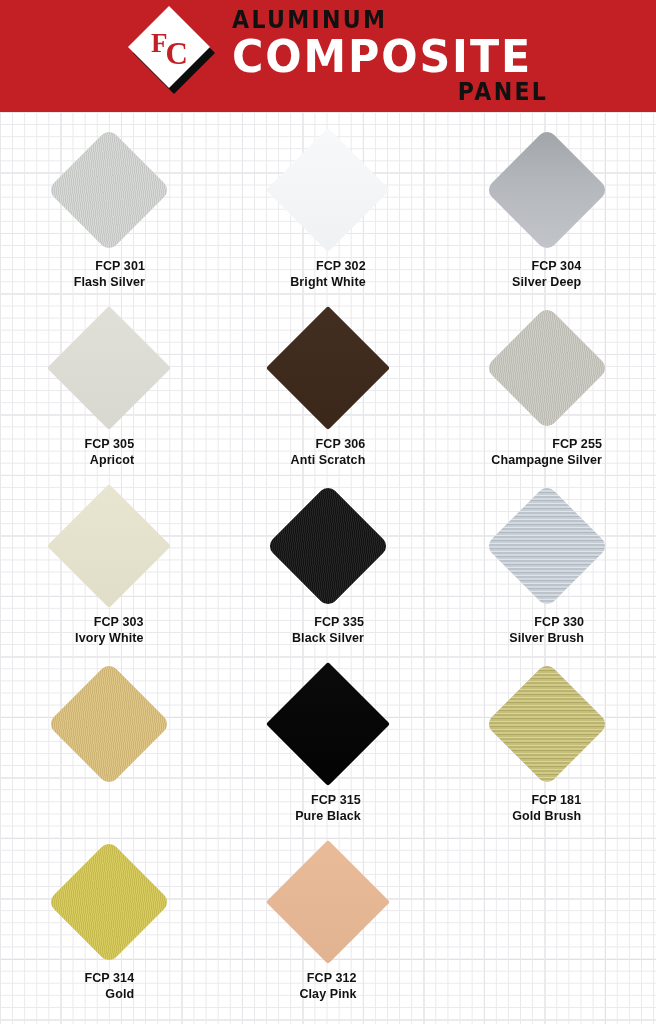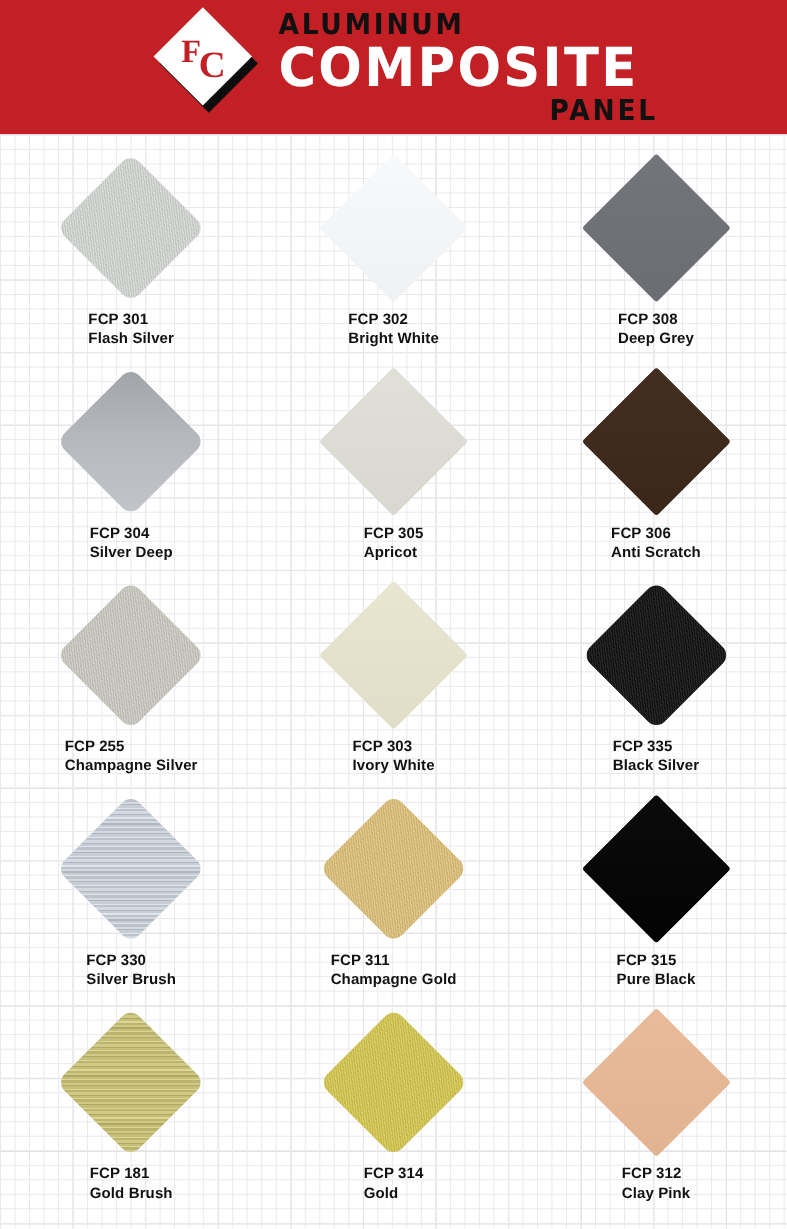--- a/index.html
+++ b/index.html
@@ -175,21 +175,21 @@
     border-radius: 7px;
     background-repeat: no-repeat;
     background-position: center center;
     background-size: cover;
   }
   
   .diamond.sharp { border-radius: 3px; }
   .diamond.soft  { border-radius: 10px; }
 
   .label {
-    text-align: left;
+    text-align: right;
     color: #111111;
     font-family: "Liberation Sans", sans-serif;
     font-weight: 700;
     font-size: 12.5px;
     line-height: 16px;
     letter-spacing: 0.1px;
   }
   .label .code { display: block; }
   .label .name { display: block; }
 </style>
@@ -236,29 +236,20 @@
           <div class="diamond-wrap">
             <div class="diamond sharp" style="background-color: rgb(244, 245, 246); background-image: linear-gradient(135deg, rgb(248, 249, 250), rgb(240, 241, 242));"></div>
           </div>
           <div class="label">
             <span class="code">FCP 302</span>
             <span class="name">Bright White</span>
           </div>
         </div>
         <div class="cell">
           <div class="diamond-wrap">
-            <div class="diamond sharp" style="background-color: rgb(110, 114, 118); background-image: linear-gradient(135deg, rgb(114, 118, 122), rgb(106, 110, 114));"></div>
-          </div>
-          <div class="label">
-            <span class="code">FCP 308</span>
-            <span class="name">Deep Grey</span>
-          </div>
-        </div>
-        <div class="cell">
-          <div class="diamond-wrap">
             <div class="diamond soft" style="background-color: rgb(174, 178, 182); background-image: linear-gradient(135deg, rgb(160, 164, 168) 0%, rgb(180, 184, 188) 45%, rgb(194, 198, 202) 100%);"></div>
           </div>
           <div class="label">
             <span class="code">FCP 304</span>
             <span class="name">Silver Deep</span>
           </div>
         </div>
         <div class="cell">
           <div class="diamond-wrap">
             <div class="diamond sharp" style="background-color: rgb(220, 219, 212); background-image: linear-gradient(135deg, rgb(224, 223, 216), rgb(216, 215, 208));"></div>
@@ -310,24 +301,20 @@
           </div>
           <div class="label">
             <span class="code">FCP 330</span>
             <span class="name">Silver Brush</span>
           </div>
         </div>
         <div class="cell">
           <div class="diamond-wrap">
             <div class="diamond soft" style="background-color: rgb(214, 189, 126); background-image: repeating-linear-gradient(38deg, rgb(223, 198, 135) 0px, rgb(223, 198, 135) 1px, rgb(205, 180, 117) 1px, rgb(205, 180, 117) 2px), repeating-linear-gradient(128deg, rgb(221, 196, 133) 0px, rgb(221, 196, 133) 1px, rgb(207, 182, 119) 1px, rgb(207, 182, 119) 2px), linear-gradient(135deg, rgb(224, 199, 136), rgb(206, 181, 118));"></div>
           </div>
-          <div class="label">
-            <span class="code">FCP 311</span>
-            <span class="name">Champagne Gold</span>
-          </div>
         </div>
         <div class="cell">
           <div class="diamond-wrap">
             <div class="diamond sharp" style="background-color: rgb(7, 7, 7); background-image: linear-gradient(135deg, rgb(11, 11, 11), rgb(3, 3, 3));"></div>
           </div>
           <div class="label">
             <span class="code">FCP 315</span>
             <span class="name">Pure Black</span>
           </div>
         </div>

